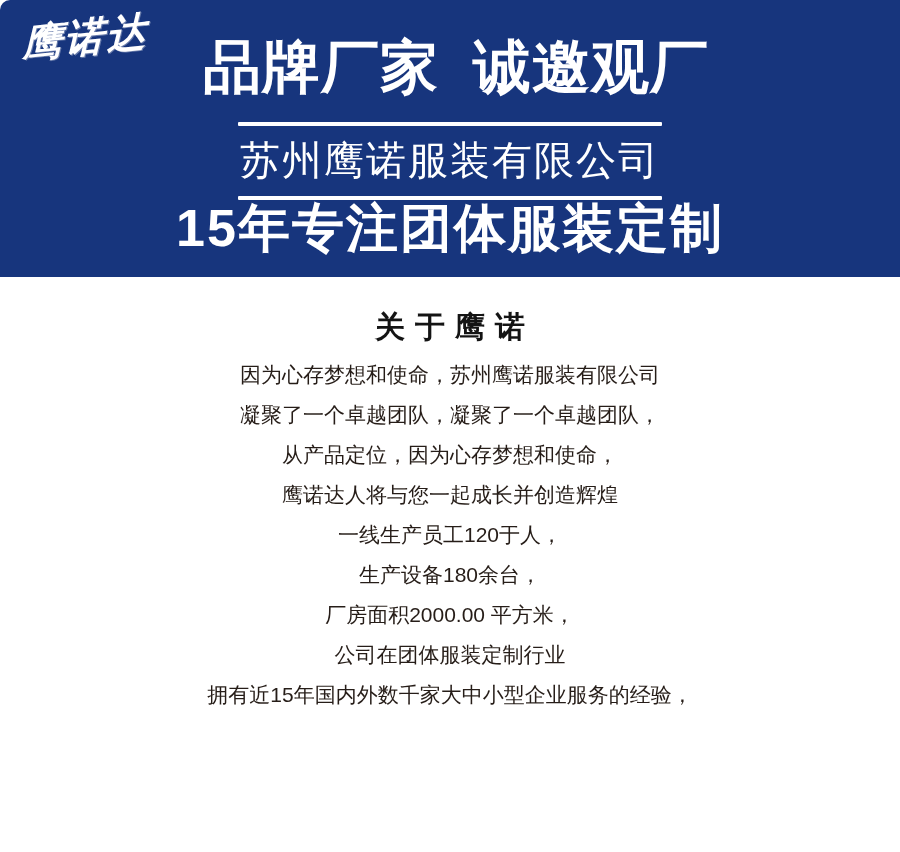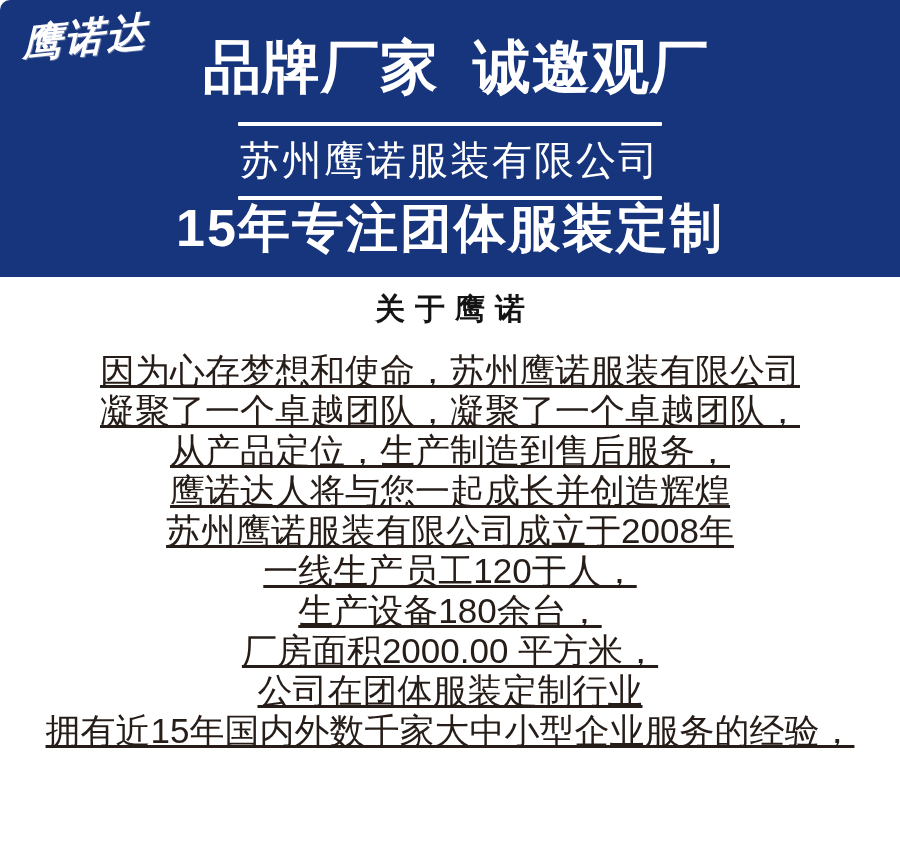--- a/index.html
+++ b/index.html
@@ -61,60 +61,58 @@
   }
   .banner-subtitle {
     font-size: 52px;
     line-height: 1.1;
     font-weight: bold;
     letter-spacing: 2px;
   }
 
   
   .about {
-    padding-top: 14px;
+    padding-top: 32px;
     text-align: center;
     color: #261d18;
   }
   .about-heading {
     font-size: 30px;
     line-height: 36px;
     font-weight: bold;
     letter-spacing: 10px;
     text-indent: 10px; 
     color: #141414;
   }
   .about-body {
-    margin-top: 24px;
-    font-size: 35px;
+    margin-top: 10px;
+    font-size: 21px;
     line-height: 40px;
     font-weight: normal;
-    text-decoration: underline;
   }
   .about-line { white-space: pre; }
 </style>
 </head>
 <body>
 
 <div class="banner">
   <div class="logo">鹰诺达</div>
   <div class="banner-title">品牌厂家  诚邀观厂</div>
   <div class="rule rule-1"></div>
   <div class="banner-company">苏州鹰诺服装有限公司</div>
   <div class="rule rule-2"></div>
   <div class="banner-subtitle">15年专注团体服装定制</div>
 </div>
 
 <div class="about">
   <div class="about-heading">关于鹰诺</div>
   <div class="about-body">
     <div class="about-line">因为心存梦想和使命，苏州鹰诺服装有限公司</div>
     <div class="about-line">凝聚了一个卓越团队，凝聚了一个卓越团队，</div>
-    <div class="about-line">从产品定位，生产制造到售后服务，</div>
+    <div class="about-line">从产品定位，因为心存梦想和使命，</div>
     <div class="about-line">鹰诺达人将与您一起成长并创造辉煌</div>
-    <div class="about-line">苏州鹰诺服装有限公司成立于2008年</div>
     <div class="about-line">一线生产员工120于人，</div>
     <div class="about-line">生产设备180余台，</div>
     <div class="about-line">厂房面积2000.00 平方米，</div>
     <div class="about-line">公司在团体服装定制行业</div>
     <div class="about-line">拥有近15年国内外数千家大中小型企业服务的经验，</div>
   </div>
 </div>
 
 </body></html>

